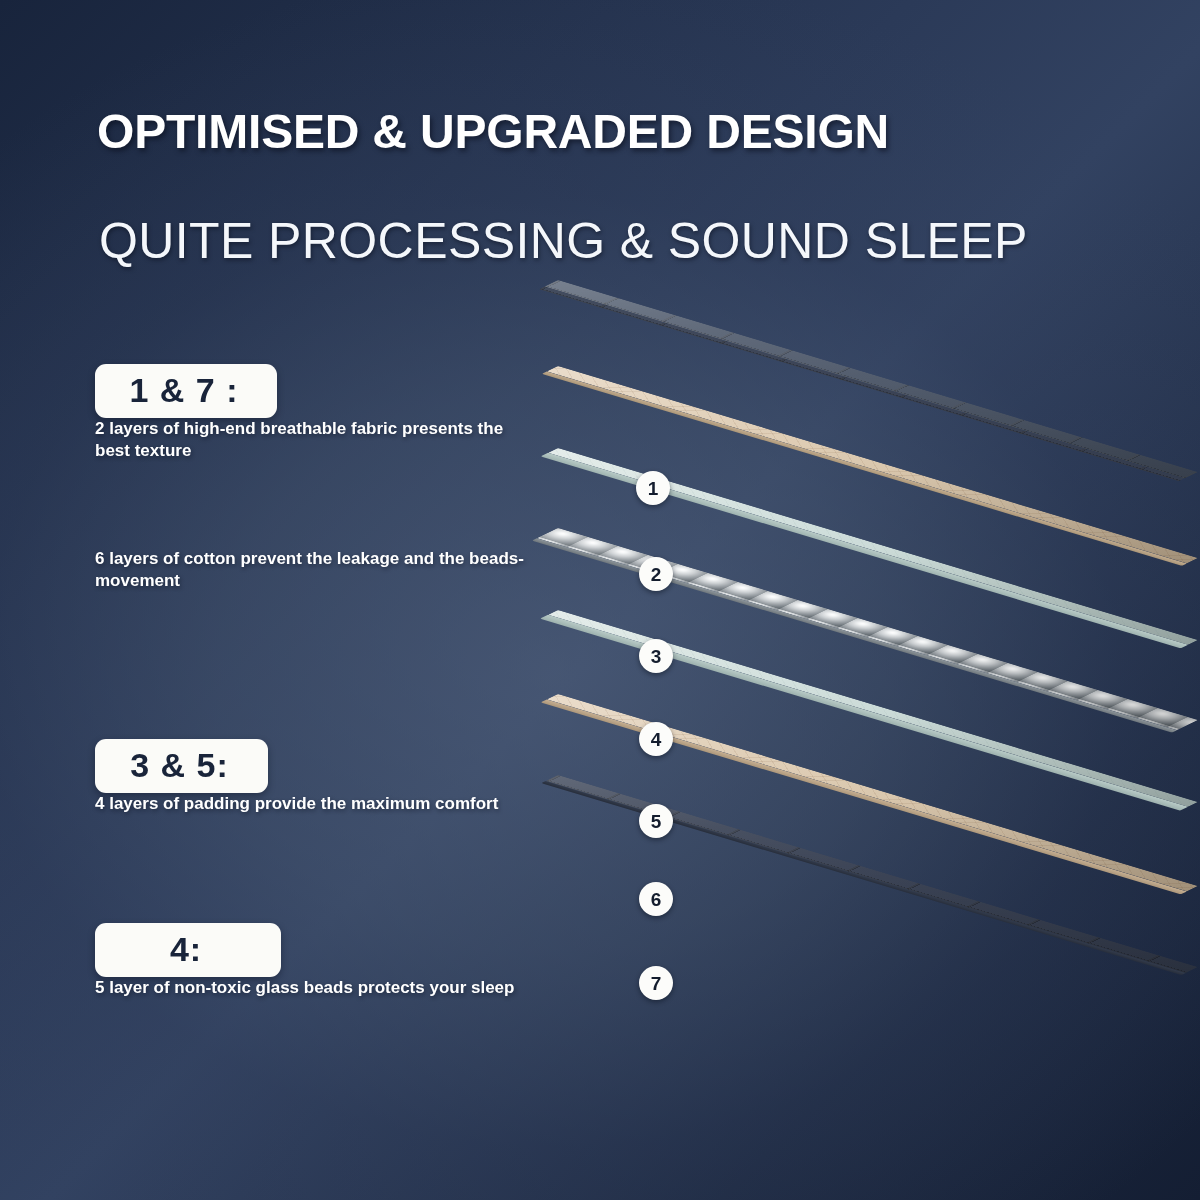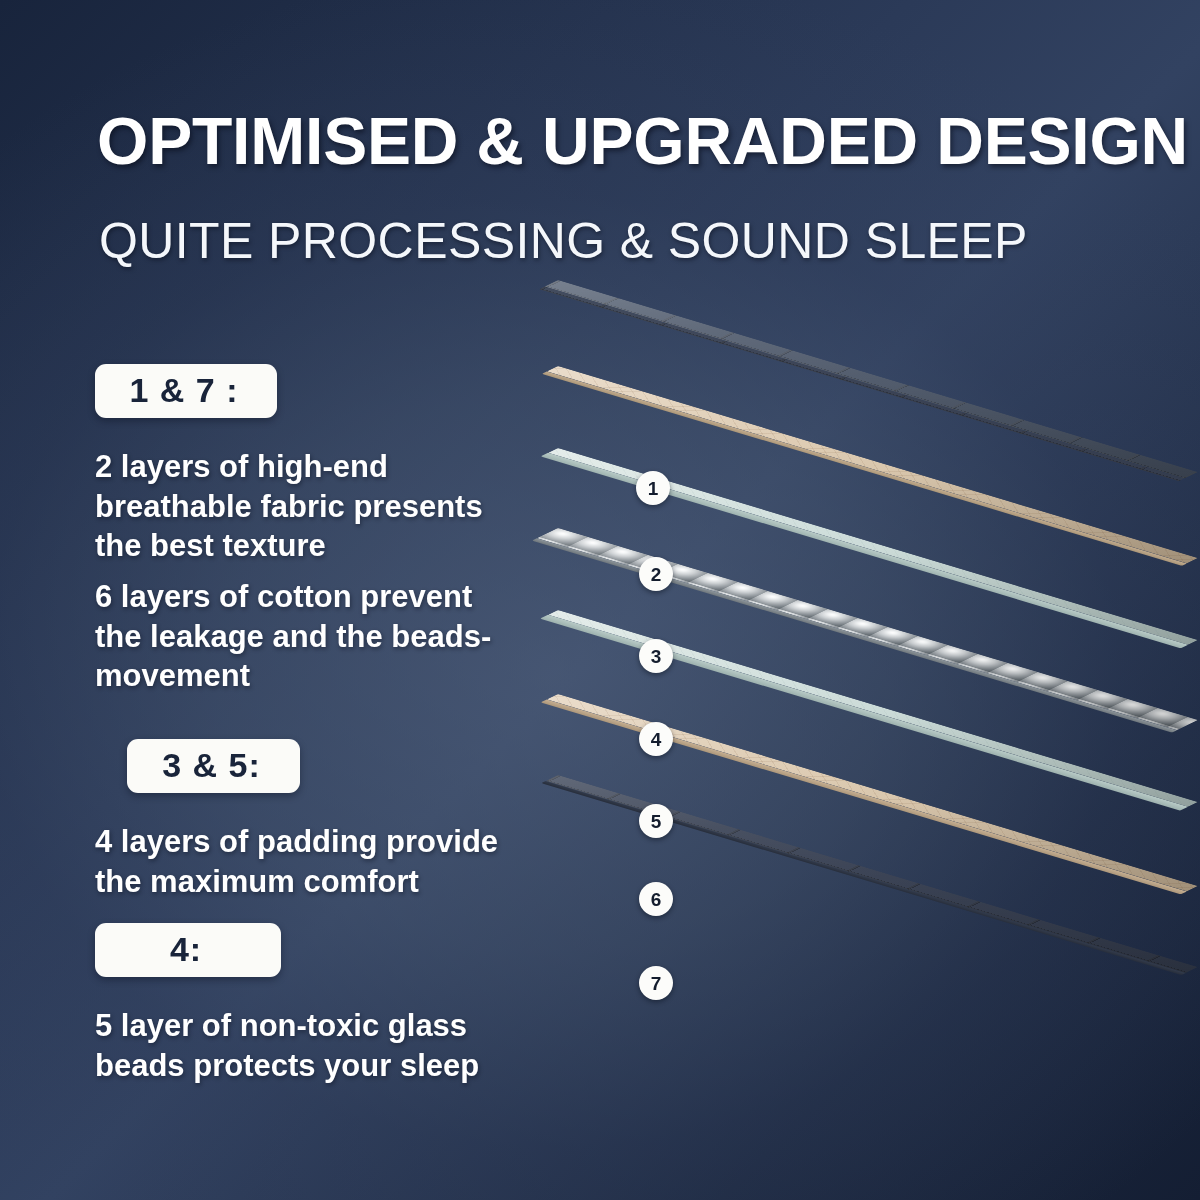--- a/index.html
+++ b/index.html
@@ -23,21 +23,21 @@
       linear-gradient(135deg, #18243c 0%, #2b3a58 38%, #324261 52%, #1d2941 80%, #141e33 100%);
     overflow: hidden;
   }
 
   
   .headline {
     position: absolute;
     left: 97px;
     top: 108px;
     width: 1020px;
-    font-size: 66px;
+    font-size: 48px;
     line-height: 1.02;
     font-weight: bold;
     color: #ffffff;
     letter-spacing: -0.2px;
     transform: scaleX(1.0);
     transform-origin: left top;
     text-shadow: 2px 3px 5px rgba(5,10,22,0.55);
     white-space: nowrap;
   }
   .subhead {
@@ -67,35 +67,35 @@
   .pill-label {
     display: block;
     font-size: 34px;
     font-weight: bold;
     color: #19243a;
     letter-spacing: 1px;
     line-height: 1.0;
     text-align: center;
   }
   .infobody {
-    margin-top: 29px;
-    font-size: 31px;
+    margin-top: 0;
+    font-size: 17px;
     line-height: 1.28;
     font-weight: bold;
     color: #ffffff;
     text-shadow: 1px 2px 4px rgba(6,11,24,0.45);
   }
 
   
   #block-0 { top: 364px; }
   #block-0 .pill { min-width: 138px; }
   #block-1 { top: 548px; }
   #block-1 .pill { min-width: 133px; }
   #block-2 { top: 739px; }
-  #block-2 .pill { min-width: 129px; margin-left: 32px; }
+  #block-2 .pill { min-width: 129px; }
   #block-3 { top: 923px; }
   #block-3 .pill { min-width: 142px; }
 
   
   #stack {
     position: absolute;
     left: 520px;
     top: 280px;
     width: 700px;
     height: 900px;

